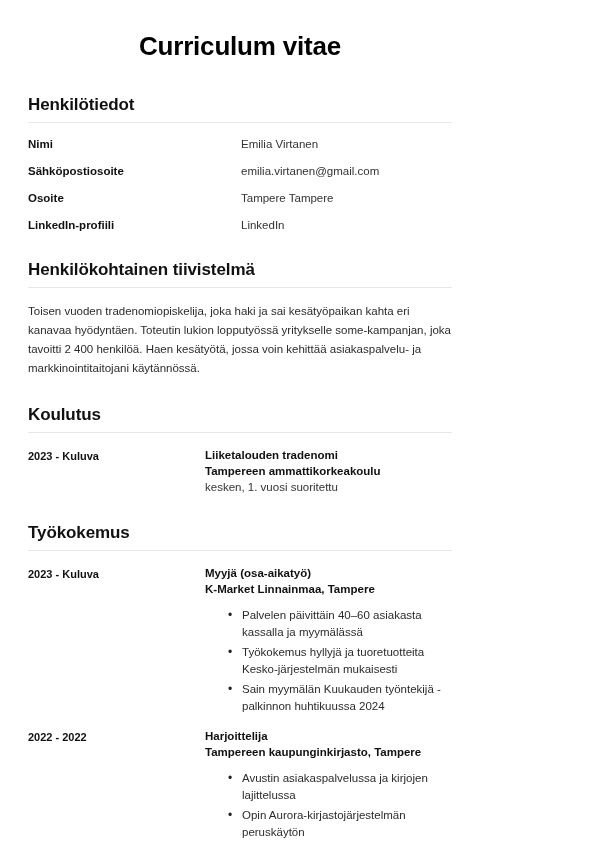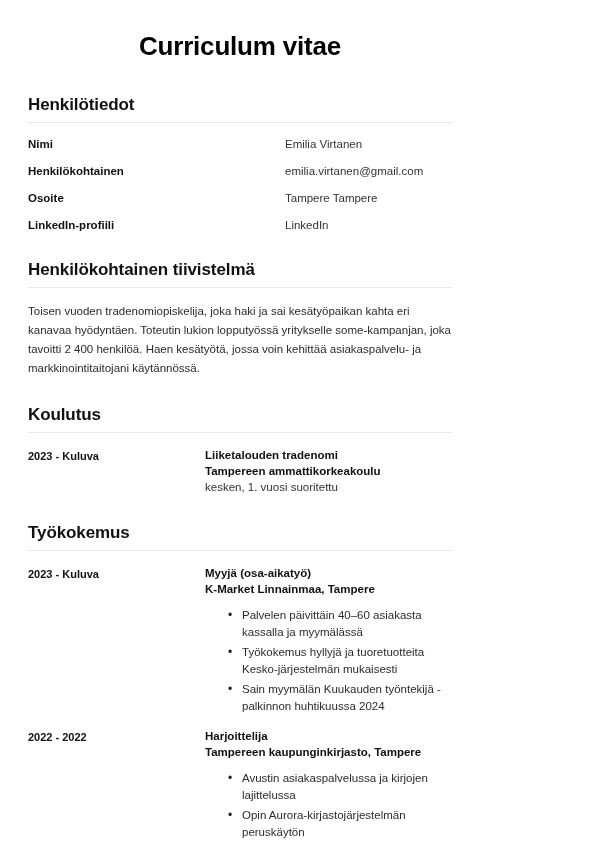--- a/index.html
+++ b/index.html
@@ -51,21 +51,20 @@
     height: 1px;
     background: #e8e8e8;
     width: 100%;
     margin-bottom: 14px;
   }
   
   .detail-row {
     display: flex;
     align-items: baseline;
     margin-bottom: 12px;
-    gap: 44px;
   }
   .detail-label {
     width: 177px;
     flex: 0 0 177px;
     font-size: 11.5px;
     font-weight: bold;
     color: #111111;
     line-height: 15px;
   }
   .detail-value {
@@ -151,21 +150,21 @@
 
   <section class="section first">
     <h2 class="section-heading">Henkilötiedot</h2>
     <div class="rule"></div>
     <div>
       <div class="detail-row">
         <div class="detail-label">Nimi</div>
         <div class="detail-value">Emilia Virtanen</div>
       </div>
       <div class="detail-row">
-        <div class="detail-label">Henkilökohtainen</div>
+        <div class="detail-label">Sähköpostiosoite</div>
         <div class="detail-value">emilia.virtanen@gmail.com</div>
       </div>
       <div class="detail-row">
         <div class="detail-label">Osoite</div>
         <div class="detail-value">Tampere Tampere</div>
       </div>
       <div class="detail-row">
         <div class="detail-label">LinkedIn-profiili</div>
         <div class="detail-value">LinkedIn</div>
       </div>

